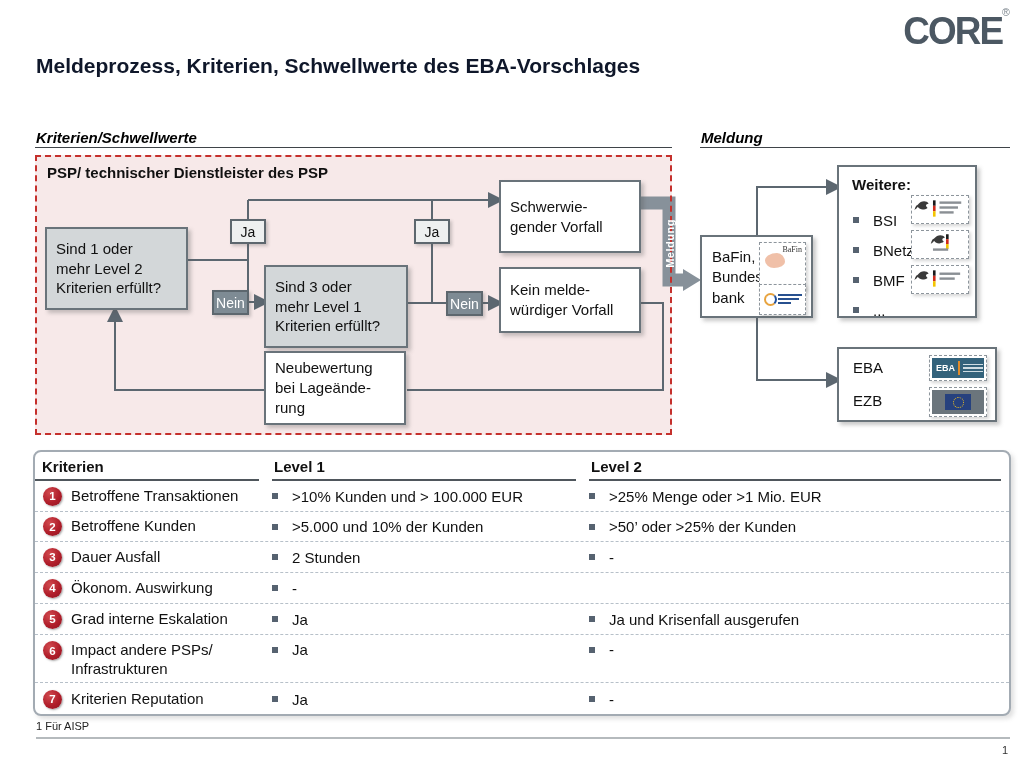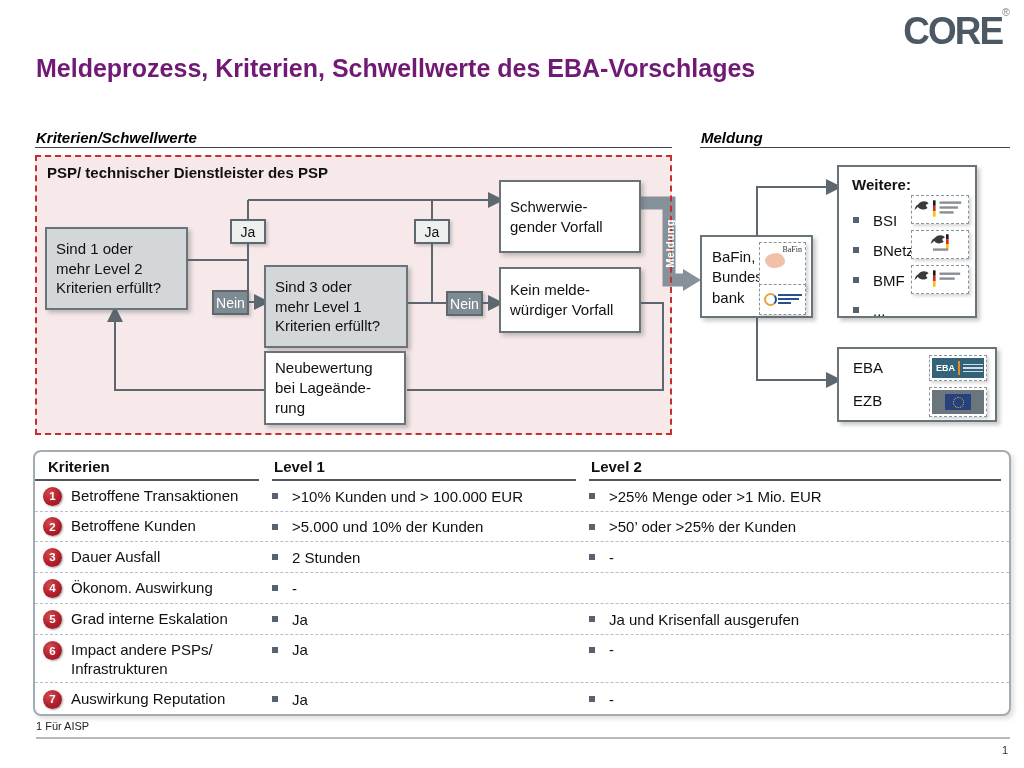--- a/index.html
+++ b/index.html
@@ -3,21 +3,21 @@
 <meta charset="utf-8">
 <style>
   html,body{margin:0;padding:0;background:#fff;}
   .page{position:relative;width:1024px;height:768px;background:#fff;overflow:hidden;
         font-family:"Liberation Sans",sans-serif;color:#111;}
 
   
   .core-logo{position:absolute;right:14px;top:6px;font-weight:900;font-size:38px;
              letter-spacing:-2px;color:#4c5863;transform:scaleX(.97);transform-origin:right top;}
   .core-logo sup{font-size:11px;font-weight:400;color:#7a848c;letter-spacing:0;vertical-align:28px;}
-  .title{position:absolute;left:36px;top:54px;margin:0;font-size:25px;font-weight:bold;color:#701a75;}
+  .title{position:absolute;left:36px;top:54px;margin:0;font-size:21px;font-weight:bold;color:#0f172a;}
 
   
   .sec-h{position:absolute;font-size:15px;font-weight:bold;color:#000;font-style:italic;}
   .hline{position:absolute;height:0;border-top:1.6px solid #3f4449;}
 
   
   .pinkbox{position:absolute;left:35px;top:155px;width:637px;height:280px;background:#f7e9e9;z-index:1;}
   .dash-overlay{position:absolute;left:35px;top:155px;width:637px;height:280px;box-sizing:border-box;
                 border:2px dashed #c5302c;z-index:4;pointer-events:none;}
   .psp-label{position:absolute;left:47px;top:164px;font-size:15px;font-weight:bold;z-index:3;}
@@ -64,21 +64,21 @@
   .eu-ring{width:9px;height:9px;border:1.5px dotted #f0c020;border-radius:50%;}
 
   
   .tbl{position:absolute;left:33px;top:450px;width:978px;height:266px;box-sizing:border-box;
        border:2px solid #a3abb3;border-radius:8px;background:#fff;z-index:3;
        box-shadow:3px 3px 4px rgba(120,120,120,.22);overflow:hidden;}
   .trow{display:grid;grid-template-columns:237px 317px 1fr;box-sizing:border-box;}
   .trow.data + .trow.data{border-top:1.5px dashed #b7c0c9;}
   .th{font-weight:bold;font-size:15px;padding:6px 0 4px 2px;border-bottom:2px solid #4f565c;
       margin-right:13px;}
-  .th.first{padding-left:13px;margin-left:0;}
+  .th.first{padding-left:7px;margin-left:0;}
   .tc{display:flex;align-items:center;font-size:15px;box-sizing:border-box;}
   .tc.c1{padding-left:8px;}
   .r30{height:30px;} .r31{height:31px;} .r48{height:48px;} .r33{height:33px;}
   .top-align .tc{align-items:flex-start;padding-top:6px;}
   .numcircle{width:19px;height:19px;border-radius:50%;flex:0 0 auto;margin-right:9px;
              background:radial-gradient(circle at 35% 30%,#d14a4f 0%,#b01e2a 55%,#8e1220 100%);
              color:#fff;font-size:11.5px;font-weight:bold;display:flex;align-items:center;
              justify-content:center;box-shadow:1px 1px 2px rgba(80,80,80,.5);}
   .crit{white-space:pre-line;line-height:1.25;}
 
@@ -337,21 +337,21 @@
           <span>Ja</span>
         </div>
       <div class="tc">
           <span class="sqb" style="margin-top:6px;"></span>
           <span>-</span>
         </div>
     </div>
     <div class="trow data r33">
       <div class="tc c1">
           <span class="numcircle">7</span>
-          <span class="crit">Auswirkung Reputation</span>
+          <span class="crit">Kriterien Reputation</span>
         </div>
       <div class="tc">
           <span class="sqb"></span>
           <span>Ja</span>
         </div>
       <div class="tc">
           <span class="sqb"></span>
           <span>-</span>
         </div>
     </div>

